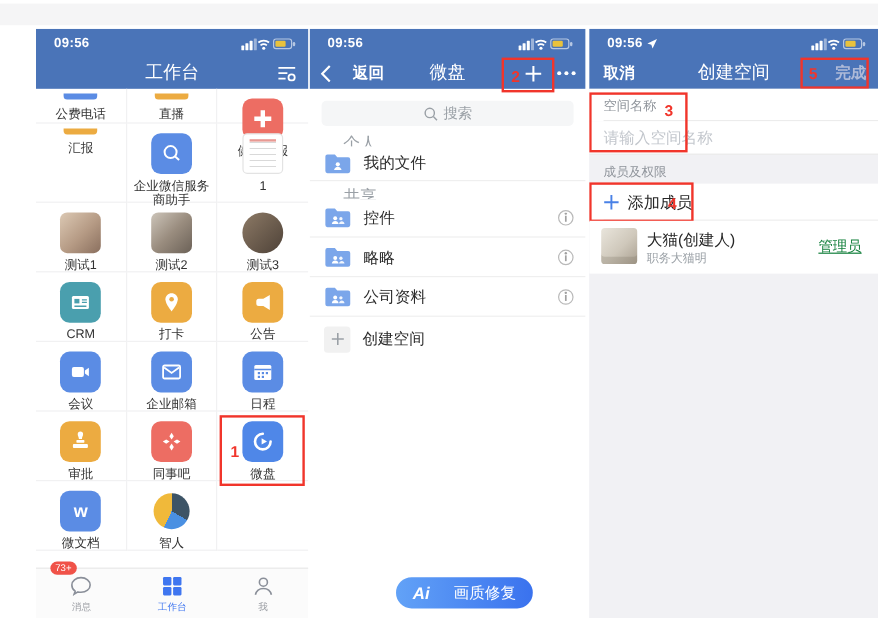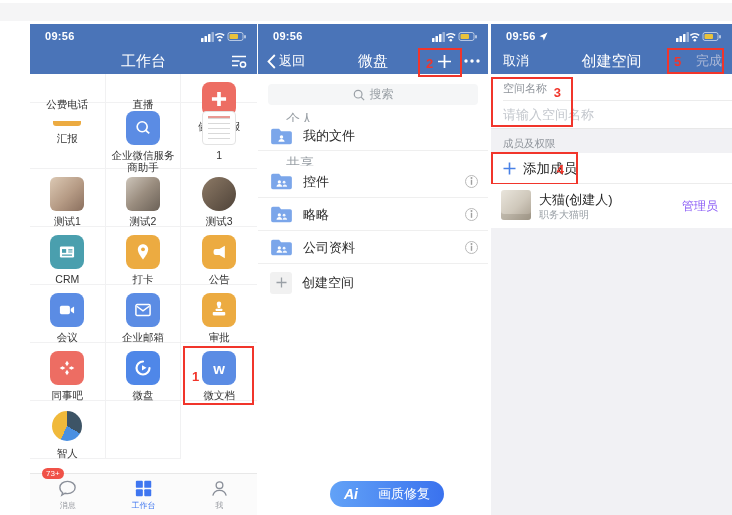--- a/index.html
+++ b/index.html
@@ -11,30 +11,30 @@
   .panel{position:absolute;top:24px;height:491px;background:#fff;overflow:hidden;}
   .p1{left:30px;width:227px;}
   .p2{left:258px;width:230px;}
   .p3{left:491px;width:241px;background:#f1f1f4;}
 
   .hdr{position:absolute;left:0;top:0;right:0;height:50px;background:var(--header-blue,#4a74b8);}
   .status{position:absolute;left:0;top:0;right:0;height:24px;display:flex;align-items:center;justify-content:space-between;padding:0 10px 0 15px;box-sizing:border-box;}
   .time{color:#fff;font-size:11px;font-weight:bold;letter-spacing:.3px;display:flex;align-items:center;gap:3px;}
   .navrow{position:absolute;left:0;top:24px;right:0;height:26px;}
   .navtitle{position:absolute;left:0;right:0;top:0;height:26px;line-height:25px;text-align:center;color:#fff;font-size:15px;}
-  .navbtn{position:absolute;top:0;height:26px;display:flex;align-items:center;color:#fff;font-size:13px;gap:3px;}
+  .navbtn{position:absolute;top:0;height:26px;display:flex;align-items:center;color:#fff;font-size:13px;gap:18px;font-weight:bold;}
 
   
   .grid{position:absolute;left:0;top:50px;width:227px;display:grid;
         grid-template-columns:75.6px 75.7px 75.7px;
         grid-template-rows:29px 66px 58px 58px 58px 58px 58px;}
   .cell{border-right:1px solid #f1f1f2;border-bottom:1px solid #f1f1f2;box-sizing:border-box;
         display:flex;flex-direction:column;align-items:center;padding-top:8px;overflow:visible;}
   .cell:nth-child(3n){border-right:none;}
-  .cell.c0{padding-top:18px;}
+  .cell.c0{padding-top:4px;}
   .bar{width:28px;height:5px;border-radius:0 0 3px 3px;margin-bottom:6px;}
   .bar.blue{background:#5b8ce4;} .bar.yellow{background:#ecab41;}
   .ic{width:34px;height:34px;border-radius:8px;display:flex;align-items:center;justify-content:center;margin-bottom:4px;flex:none;}
   .ic.blue{background:#5b8ce4;} .ic.yellow{background:#ecab41;} .ic.red{background:#ed6d63;}
   .ic.teal{background:#4a9fae;} .ic.wedrive{background:#4f87e8;}
   .ic.photo1{background:linear-gradient(135deg,#dcc9b4,#b59a84 55%,#8a6f5e);border-radius:6px;}
   .ic.photo2{background:linear-gradient(135deg,#cdc5ba,#9a8d7f 50%,#6b6157);border-radius:6px;}
   .ic.photo3{background:linear-gradient(135deg,#8d7a66,#4e4238);border-radius:50%;}
   .ic.docthumb{background:#fff;border:1px solid #e3e3e3;border-radius:4px;box-sizing:border-box;}
   .docthumb .doclines{width:22px;height:22px;border-top:2px solid #e89a94;
@@ -81,21 +81,21 @@
   .field-input{position:absolute;left:12px;right:10px;top:0;height:100%;border:none;outline:none;background:transparent;
                font-size:13px;color:#333;font-family:inherit;padding:0;}
   .field-input::placeholder{color:#c3c7cd;}
   .addplus{margin-left:12px;}
   .addlbl{font-size:13.5px;color:#262626;margin-left:7px;}
   .avatar{position:absolute;left:10px;top:6px;width:30px;height:30px;border-radius:3px;
           background:linear-gradient(135deg,#e9e5dc,#cfc8bb 55%,#a99f90);
           box-shadow:inset 0 -6px 0 rgba(120,110,95,.25);}
   .mname{position:absolute;left:48px;top:7px;font-size:13px;color:#262626;}
   .msub{position:absolute;left:48px;top:24px;font-size:10px;color:#9aa0a6;}
-  .mrole{position:absolute;right:14px;top:50%;transform:translateY(-50%);font-size:12px;color:#8b5cf6;}
+  .mrole{position:absolute;right:14px;top:50%;transform:translateY(-50%);font-size:12px;color:#15803d;text-decoration:underline;}
   .donelbl{color:#aebad8;}
   .hair{position:absolute;left:12px;right:0;bottom:0;height:1px;background:#ececec;}
 </style>
 </head>
 <body>
 
 <div class="stage">
   <div class="topstrip"></div>
 
   <section class="panel p1">
@@ -226,20 +226,36 @@
         <div class="ic blue">
             <svg width="20" height="20" viewBox="0 0 24 24">
               <g fill="none" stroke="#fff" stroke-width="1.8">
                 <rect x="3.5" y="5.5" width="17" height="13" rx="1.5"></rect>
                 <path d="M4.5 7.5l7.5 5.5 7.5-5.5"></path>
               </g>
             </svg>
           </div>
         <div class="lbl">企业邮箱</div>
       </div>
+      <div class="cell">
+        <div class="ic blue">
+            <svg width="20" height="20" viewBox="0 0 24 24">
+              <rect x="3.5" y="5" width="17" height="15" rx="1.5" fill="#fff"></rect>
+              <path d="M3.5 9.5h17" stroke="#5b8ce4" stroke-width="1.5"></path>
+              <g fill="#5b8ce4">
+                <rect x="7" y="12" width="2.2" height="2.2"></rect>
+                <rect x="11" y="12" width="2.2" height="2.2"></rect>
+                <rect x="15" y="12" width="2.2" height="2.2"></rect>
+                <rect x="7" y="15.8" width="2.2" height="2.2"></rect>
+                <rect x="11" y="15.8" width="2.2" height="2.2"></rect>
+              </g>
+            </svg>
+          </div>
+        <div class="lbl">日程</div>
+      </div>
 
       <div class="cell">
         <div class="ic yellow">
             <svg width="20" height="20" viewBox="0 0 24 24">
               <g fill="#fff">
                 <path d="M9.3 4.6a2.7 2.7 0 015.4 0c0 1.8-1.2 2.9-1.2 4.9H10.5c0-2-1.2-3.1-1.2-4.9z"></path>
                 <rect x="8" y="10.5" width="8" height="2.6" rx=".6"></rect>
                 <rect x="4.5" y="14.5" width="15" height="4" rx="1"></rect>
               </g>
             </svg>

